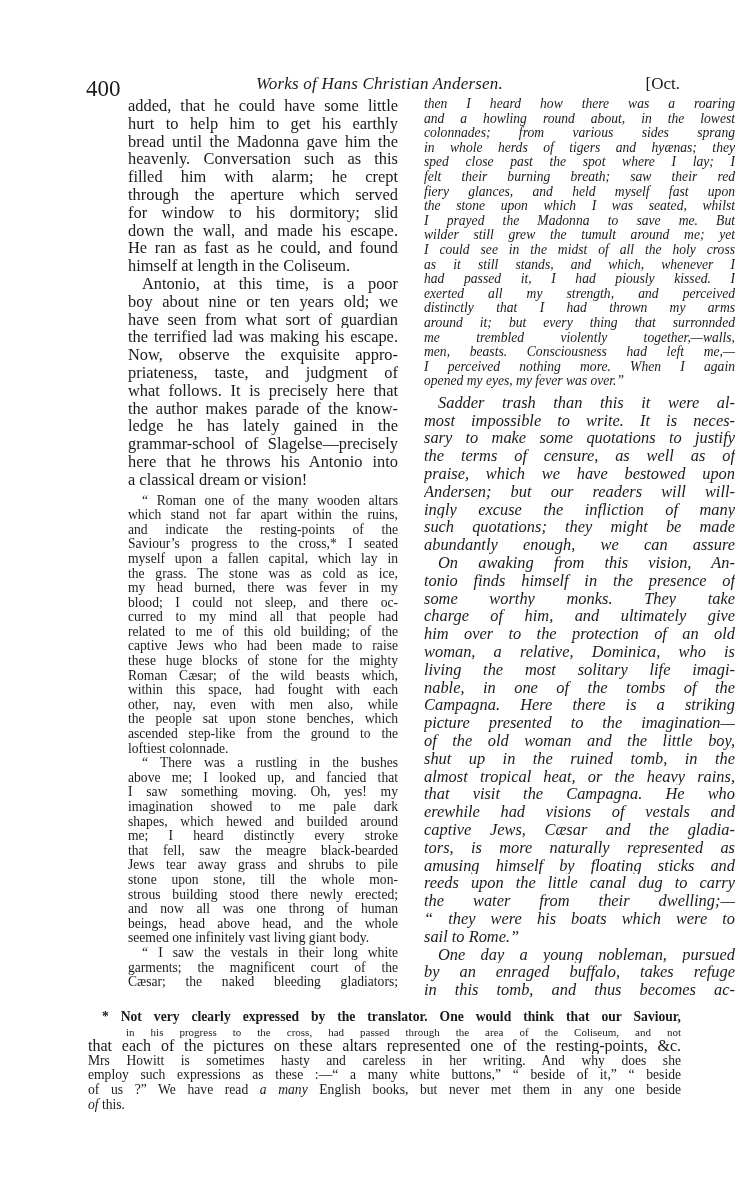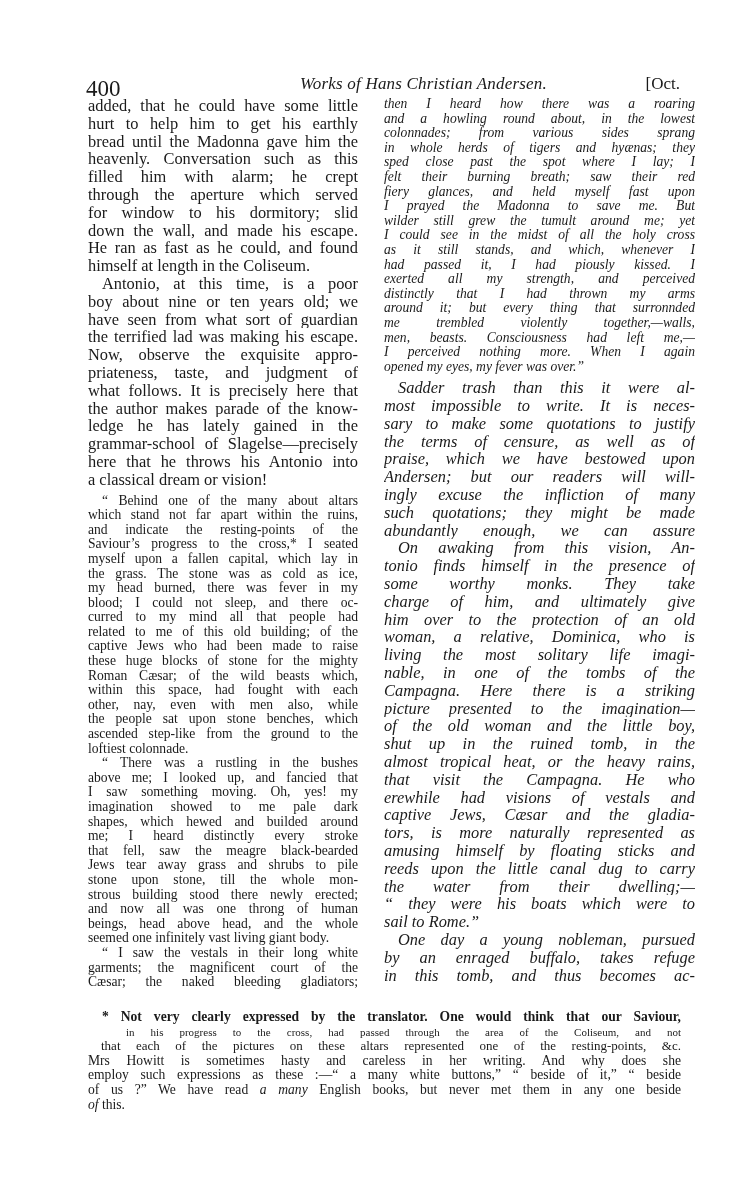--- a/index.html
+++ b/index.html
@@ -2,24 +2,24 @@
 <html><head>
 <meta charset="utf-8">
 <style>
   html, body { margin: 0; padding: 0; background: #ffffff; }
   body {
     width: 749px; height: 1180px; position: relative; overflow: hidden;
     font-family: "DejaVu Serif", "Liberation Serif", serif; color: #1a1a1a;
   }
   .header { position: absolute; top: 74px; left: 86px; width: 600px; height: 22px; }
   .header .pnum { position: absolute; left: 0; top: 2px; font-size: 23px; font-family: Liberation Serif, serif; }
-  .header .title { position: absolute; left: 170px; top: 0; font-size: 17px; font-style: italic; font-family: "Liberation Serif", serif; letter-spacing: 0.2px; margin-left: 44px; }
+  .header .title { position: absolute; left: 170px; top: 0; font-size: 17px; font-style: italic; font-family: "Liberation Serif", serif; letter-spacing: 0.2px; }
   .header .month { position: absolute; right: 6px; top: 0; font-size: 17px; font-family: "Liberation Serif", serif; }
 
-  .col { position: absolute; }
+  .col { position: absolute; margin-left: 40px; }
   .col-left { left: 88px; top: 97px; width: 270px; }
   .col-right { left: 384px; top: 97px; width: 311px; font-style: italic; }
 
   .ln { display: block; text-align: justify; text-align-last: justify; white-space: nowrap; overflow: hidden; font-family: "Liberation Serif", serif; }
   .ln.last { text-align-last: left; }
   .big { font-size: 16.4px; line-height: 17.8px; height: 17.8px; }
   .small { font-size: 13.6px; line-height: 14.6px; height: 14.6px; font-weight: 500; }
   .ind { padding-left: 14px; }
   .gap { height: 5px; }
 
@@ -58,21 +58,21 @@
       <span class="ln big">priateness, taste, and judgment of</span>
       <span class="ln big">what follows.  It is precisely here that</span>
       <span class="ln big">the author makes parade of the know-</span>
       <span class="ln big">ledge he has lately gained in the</span>
       <span class="ln big">grammar-school of Slagelse—precisely</span>
       <span class="ln big">here that he throws his Antonio into</span>
       <span class="ln big last">a classical dream or vision!</span>
     </div>
   <div class="gap"></div>
   <div>
-      <span class="ln small ind">“ Behind one of the many about altars</span>
+      <span class="ln small ind">“ Roman one of the many wooden altars</span>
       <span class="ln small">which stand not far apart within the ruins,</span>
       <span class="ln small">and indicate the resting-points of the</span>
       <span class="ln small">Saviour’s progress to the cross,* I seated</span>
       <span class="ln small">myself upon a fallen capital, which lay in</span>
       <span class="ln small">the grass.  The stone was as cold as ice,</span>
       <span class="ln small">my head burned, there was fever in my</span>
       <span class="ln small">blood; I could not sleep, and there oc-</span>
       <span class="ln small">curred to my mind all that people had</span>
       <span class="ln small">related to me of this old building; of the</span>
       <span class="ln small">captive Jews who had been made to raise</span>
@@ -108,20 +108,21 @@
 
 <div class="col col-right">
   <div>
       <span class="ln small">then I heard how there was a roaring</span>
       <span class="ln small">and a howling round about, in the lowest</span>
       <span class="ln small">colonnades; from various sides sprang</span>
       <span class="ln small">in whole herds of tigers and hyænas; they</span>
       <span class="ln small">sped close past the spot where I lay; I</span>
       <span class="ln small">felt their burning breath; saw their red</span>
       <span class="ln small">fiery glances, and held myself fast upon</span>
+      <span class="ln small">the stone upon which I was seated, whilst</span>
       <span class="ln small">I prayed the Madonna to save me.  But</span>
       <span class="ln small">wilder still grew the tumult around me; yet</span>
       <span class="ln small">I could see in the midst of all the holy cross</span>
       <span class="ln small">as it still stands, and which, whenever I</span>
       <span class="ln small">had passed it, I had piously kissed.  I</span>
       <span class="ln small">exerted all my strength, and perceived</span>
       <span class="ln small">distinctly that I had thrown my arms</span>
       <span class="ln small">around it; but every thing that surronnded</span>
       <span class="ln small">me trembled violently together,—walls,</span>
       <span class="ln small">men, beasts.  Consciousness had left me,—</span>
@@ -168,19 +169,19 @@
       <span class="ln big ind">One day a young nobleman, pursued</span>
       <span class="ln big">by an enraged buffalo, takes refuge</span>
       <span class="ln big">in this tomb, and thus becomes ac-</span>
     </div>
 </div>
 
 <div class="footnote">
   <div>
       <span class="ln ind" style="font-size: 13.6px; line-height: 14.6px; height: 14.6px; font-weight: bold;">* Not very clearly expressed by the translator.  One would think that our Saviour,</span>
       <span class="ln" style="font-size: 11px; line-height: 14.6px; height: 14.6px; margin-left: 38px;">in his progress to the cross, had passed through the area of the Coliseum, and not</span>
-      <span class="ln" style="font-size: 13px; line-height: 14.6px; height: 14.6px; margin-left: 13px;">that each of the pictures on these altars represented one of the resting-points, &amp;c.</span>
+      <span class="ln" style="font-size: 16px; line-height: 14.6px; height: 14.6px;">that each of the pictures on these altars represented one of the resting-points, &amp;c.</span>
       <span class="ln" style="font-size: 13.6px; line-height: 14.6px; height: 14.6px;">Mrs Howitt is sometimes hasty and careless in her writing.  And why does she</span>
       <span class="ln" style="font-size: 13.6px; line-height: 14.6px; height: 14.6px;">employ such expressions as these :—“ a many white buttons,” “ beside of it,” “ beside</span>
     </div>
   <span class="ln" style="font-size:13.6px;line-height:14.6px;height:14.6px;"><span>of us ?”   We have read </span><span class="it">a many</span><span> English books, but never met them in any one beside</span></span>
   <span class="ln last" style="font-size:13.6px;line-height:14.6px;height:14.6px;"><span class="it">of</span><span> this.</span></span>
 </div>
 
 </body></html>

